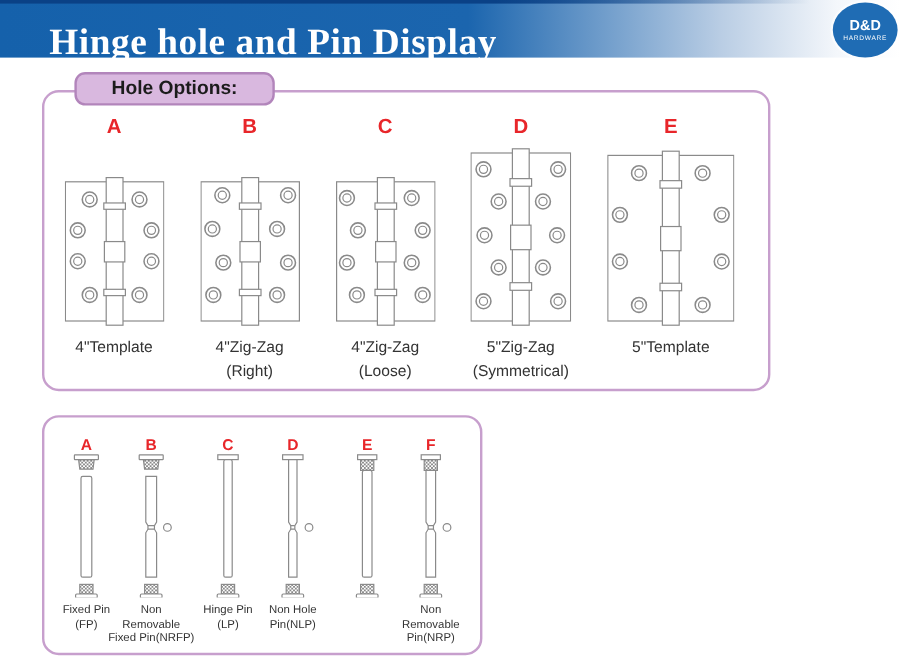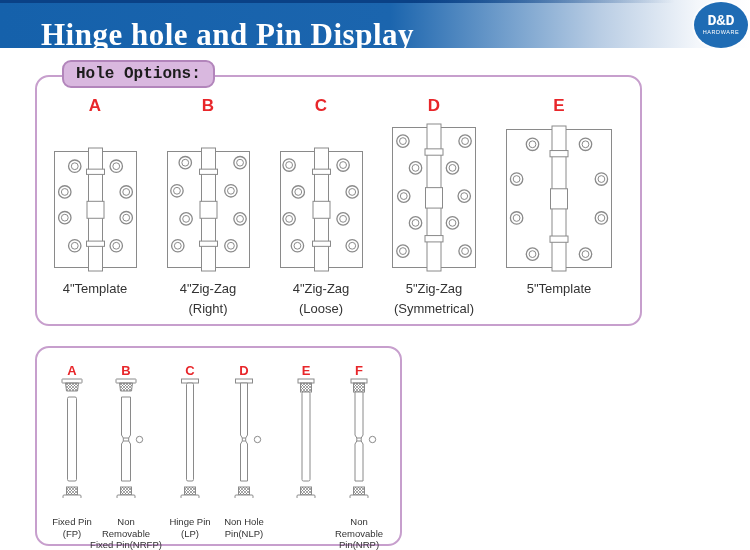--- a/index.html
+++ b/index.html
@@ -19,35 +19,34 @@
   .page-title{
     position:absolute;left:25px;top:1px;margin:16px;
     font-family:"Liberation Serif", serif;font-weight:bold;font-size:31px;
     color:#ffffff;letter-spacing:.5px;white-space:nowrap;
   }
   .logo{
     position:absolute;right:2px;top:2px;width:54px;height:46px;border-radius:50%;
     background:var(--logo-blue,#1f6cb4);display:flex;flex-direction:column;
     align-items:center;justify-content:center;box-shadow:0 0 0 2px rgba(255,255,255,.55);
   }
-  .logo-line1{font-family:Liberation Mono, monospace;font-weight:bold;font-size:15px;color:#fff;line-height:15px}
+  .logo-line1{font-family:Liberation Sans, sans-serif;font-weight:bold;font-size:12px;color:#fff;line-height:15px}
   .logo-line2{font-size:5.5px;color:#fff;letter-spacing:.6px;line-height:7px}
   
   .panel{
     position:absolute;background:#fff;border:2px solid var(--panel-border,#c79fcd);
     border-radius:14px;
   }
   .panel-hole{left:35px;top:75px;width:603px;height:247px}
   .panel-pin{left:35px;top:346px;width:363px;height:196px}
   .pill{
     position:absolute;left:25px;top:-17px;
     background:var(--pill-fill,#d9b8df);border:2px solid var(--pill-border,#b285bb);
-    border-radius:9px;padding:3px 12px;font-weight:bold;font-size:16px;color:#1c1c1c;
+    border-radius:9px;padding:3px 29px;font-weight:bold;font-size:16px;color:#1c1c1c;
     white-space:nowrap;
-    font-family:Liberation Mono, monospace;
   }
   
   .fig-row{display:flex;align-items:flex-start}
   .fig{display:flex;flex-direction:column;align-items:center}
   .fig-letter{color:var(--letter-color,#e8262a);font-weight:bold;text-align:center}
   .fig-label{color:#333;text-align:center;white-space:nowrap}
   
   .hinge-fig{margin-top:20px}
   .hinge-fig:nth-child(1){width:106px;margin-left:5px}
   .hinge-fig:nth-child(2){width:106px;margin-left:7px}
@@ -59,21 +58,21 @@
   .hinge-label{margin-top:7px;font-size:13px;line-height:20px}
   
   .pin-fig{width:52px;margin-top:16px}
   .pin-fig:nth-child(1){margin-left:9px}
   .pin-fig:nth-child(2){margin-left:2px}
   .pin-fig:nth-child(3){margin-left:12px}
   .pin-fig:nth-child(4){margin-left:2px}
   .pin-fig:nth-child(5){margin-left:10px}
   .pin-fig:nth-child(6){margin-left:1px}
   .pin-letter{font-size:13px;height:14px;line-height:13px}
-  .pin-label{margin-top:18px;font-size:9.5px;line-height:11.5px}
+  .pin-label{margin-top:5px;font-size:9.5px;line-height:11.5px}
 </style>
 </head>
 <body>
 
 <div class="header">
   <h1 class="page-title">Hinge hole and Pin Display</h1>
   <div class="logo">
     <div class="logo-line1">D&amp;D</div>
     <div class="logo-line2">HARDWARE</div>
   </div>

